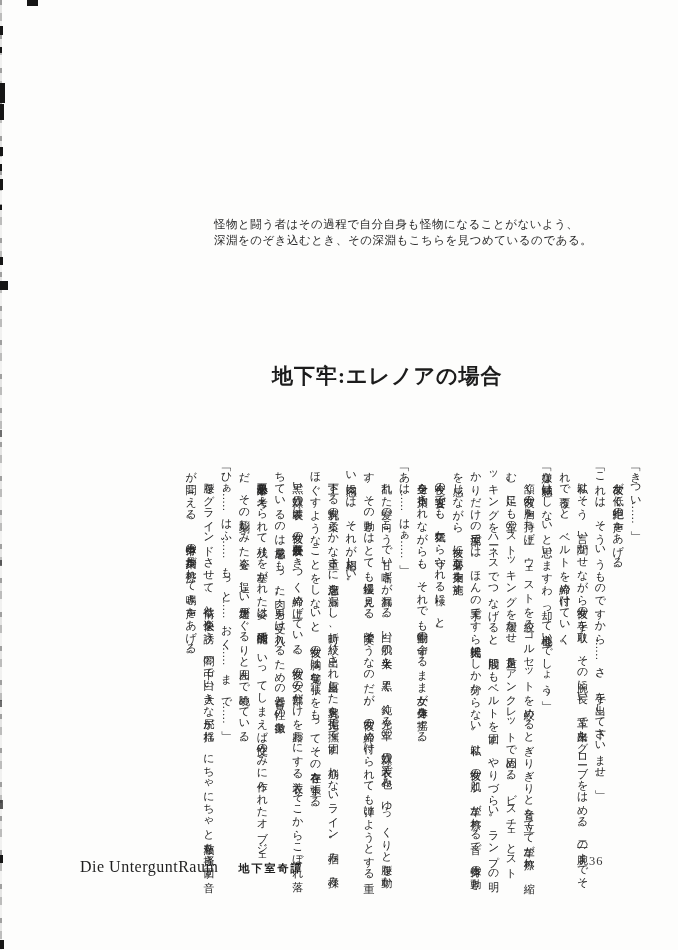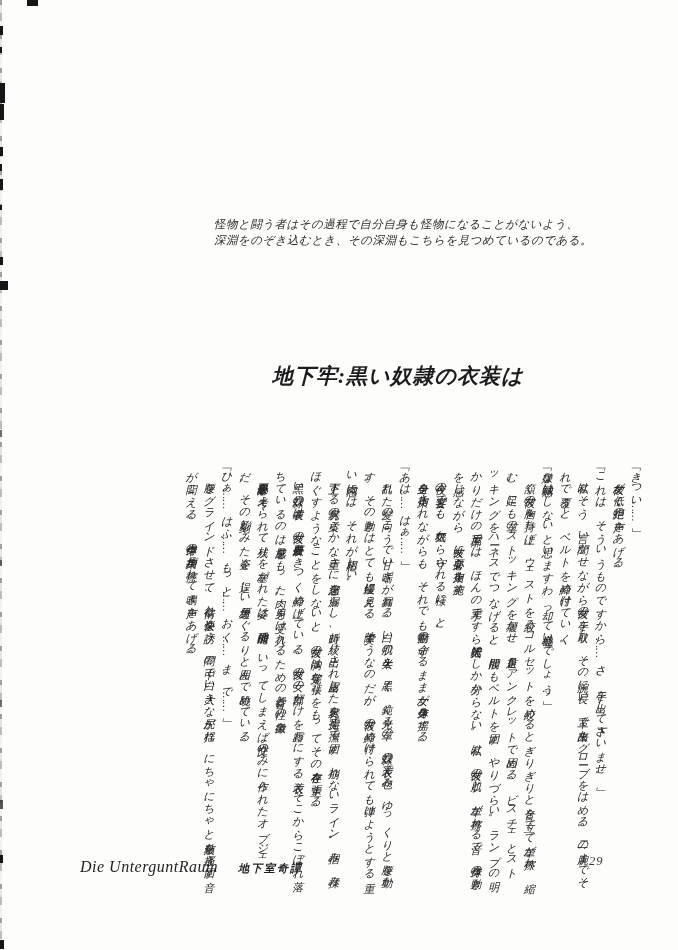--- a/index.html
+++ b/index.html
@@ -7,21 +7,20 @@
     width: 678px; height: 950px;
     background: #ffffff;
     position: relative;
     overflow: hidden;
     font-family: "Liberation Serif", "DejaVu Serif", serif;
   }
   .page {
     position: absolute; inset: 0;
     background: #fdfdfc;
     color: #222;
-    font-style: italic;
   }
   
   .edge-line {
     position: absolute; left: 0; top: 0; width: 2px; height: 950px;
     background: repeating-linear-gradient(
       to bottom,
       rgba(20,20,20,0.40) 0 5px,
       rgba(20,20,20,0.10) 5px 13px,
       rgba(20,20,20,0.28) 13px 21px,
       rgba(20,20,20,0.05) 21px 34px
@@ -91,21 +90,21 @@
   <i class="blob" style="left:0;top:700px;width:2px;height:7px;opacity:.6;"></i>
   <i class="blob" style="left:0;top:800px;width:3px;height:9px;opacity:.7;"></i>
   <i class="blob" style="left:0;top:855px;width:3px;height:8px;"></i>
   <i class="blob" style="left:0;top:940px;width:4px;height:9px;"></i>
 
   <div class="epigraph">
     <div>怪物と闘う者はその過程で自分自身も怪物になることがないよう、</div>
     <div>深淵をのぞき込むとき、その深淵もこちらを見つめているのである。</div>
   </div>
 
-  <h1 class="title">地下牢:黒い奴隷の衣装は</h1>
+  <h1 class="title">地下牢:エレノアの場合</h1>
 
   <div class="body-text">
     <p>「きつい……」</p>
     <p>　彼女が低く拒絶の声をあげる。</p>
     <p>「これは、そういうものですから……さ、手を出して下さいませ。」</p>
     <p>　私はそう、言い聞かせながら彼女の手を取り、その腕に長い、革で出来たグローブをはめる。二の腕までそれで覆うと、ベルトを締め付けていく。</p>
     <p>「嫌な感触はしないと思いますわ、却って心地良いでしょう?」</p>
     <p>　頷く彼女の胸を持ち上げ、ウェストを絞るコルセットを絞めるとぎりぎりと音を立てて革が擦れ、縮む。足にも革のストッキングを履かせ、足首をアンクレットで固める。ビスチェとストッキングをハーネスでつなげると、股間にもベルトを回す。やりづらい。ランプの明かりだけの部屋では、ほんの手元ですら大雑把にしか分からない。私は、彼女の肌と、革が擦れる音で、身体の動きを感じながら、彼女に必要な拘束を施す。</p>
     <p>　今夜の饗宴でも、狂気から守られる様に、と。</p>
     <p>　全身を拘束されながらも、それでも衝動の命ずるまま女が身体を揺する。</p>
@@ -116,15 +115,15 @@
     <p>　必要最小限を考えられて残りを塞がれた姿は、機能的で、いってしまえば性交のみに作られたオブジェだ。その彫刻じみた姿を、逞しい男達がぐるりと囲んで眺めている。</p>
     <p>「ひぁ……はふ……もっと……おく……ま、で……」</p>
     <p>　腰をグラインドさせて、欲情と快楽を誘う。闇の中で白い大きな尻が揺れ、にちゃにちゃと粘液を掻き回す音が聞こえる。　身体中の拘束具が擦れて鳴き声をあげる。</p>
   </div>
 
   <div class="footer">
     <span class="latin">Die UnterguntRaum</span>
     <span class="jp">地下室奇譚</span>
   </div>
 
-  <div class="page-number">29</div>
+  <div class="page-number">36</div>
 
 </div>
 
 </body></html>

